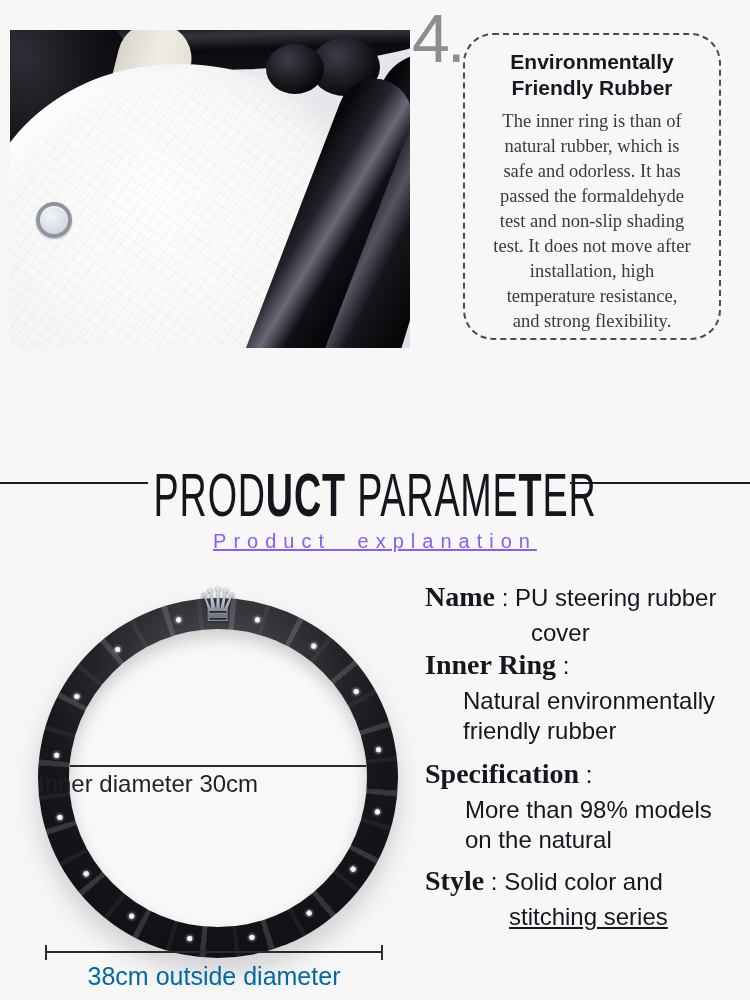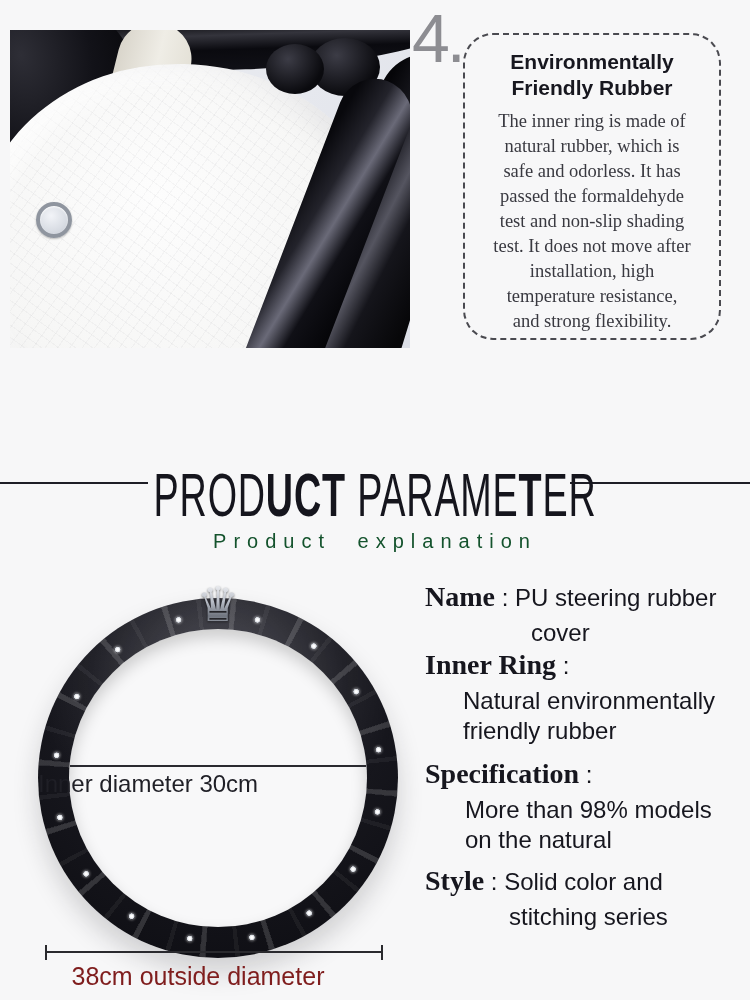--- a/index.html
+++ b/index.html
@@ -50,21 +50,21 @@
                   line-height:25px; color:#393940; }
 
   
   .rule { position:absolute; top:482px; border-top:2px solid #1e1e26; }
   .rule.left { left:0; width:148px; }
   .rule.right { left:570px; width:180px; }
   .sec-header { position:absolute; left:0; top:466px; width:750px; text-align:center; }
   .sec-title { display:inline-block; font-size:46px; line-height:58px; color:#15151d;
                transform:scale(0.82,1.34); transform-origin:center; letter-spacing:1px; white-space:pre; }
   .sec-title .w4 { font-weight:400; } .sec-title .w7 { font-weight:700; }
-  .sec-sub { margin-top:6px; font-size:20px; color:#14532d; letter-spacing:7px; word-spacing:14px; }
+  .sec-sub { margin-top:6px; font-size:20px; color:#8b5cf6; letter-spacing:7px; word-spacing:14px;text-decoration:underline; }
 
   
   .ring-wrap { position:absolute; left:38px; top:598px; width:360px; height:360px; }
   .ring { position:absolute; inset:0; border-radius:50%;
           background:radial-gradient(circle at 50% 26%, #3a3a44 0%, #191920 40%, #0c0c11 100%);
           box-shadow:0 14px 26px rgba(25,25,35,0.18); }
   .ring::before { content:""; position:absolute; inset:0; border-radius:50%;
           background:
             repeating-conic-gradient(from 4deg, rgba(255,255,255,0.10) 0deg 2deg, transparent 2deg 22.5deg),
             repeating-conic-gradient(from -7deg, rgba(255,255,255,0.05) 0deg 1.5deg, transparent 1.5deg 11.25deg),
@@ -95,36 +95,36 @@
            background:linear-gradient(180deg,#f4f5f8 5%,#b9bec8 45%,#70757f 75%,#a9aeb8 100%);
            -webkit-background-clip:text; background-clip:text; color:transparent;
            filter:drop-shadow(0 1px 1px rgba(0,0,0,0.5)); }
   .inner-line { position:absolute; left:32px; top:167px; width:296px; border-top:2px solid #2a2a30; }
   .inner-label { position:absolute; left:0; top:172px; width:100%; text-align:left;
                  font-size:24px; color:#1f1f26; }
   .outer-measure { position:absolute; left:45px; top:951px; width:338px; border-top:2px solid #2a2a2e; }
   .outer-measure::before, .outer-measure::after { content:""; position:absolute; top:-8px;
                  width:2px; height:15px; background:#2a2a2e; }
   .outer-measure::before { left:0; } .outer-measure::after { right:0; }
-  .outer-label { position:absolute; left:8px; top:962px; width:380px; text-align:center;
-                 font-size:25px; color:#7f1d1d; }
+  .outer-label { position:absolute; left:24px; top:962px; width:380px; text-align:center;
+                 font-size:25px; color:#0369a1; }
 
   
   .params { position:absolute; left:425px; top:578px; width:322px; color:#16161e; }
   .plabel { font-family:"Liberation Serif", serif; font-weight:700; font-size:28px; }
   .pcolon { font-size:24px; }
   .pvalue { font-size:24px; }
   .pline  { font-size:24px; line-height:30px; }
   .prow { line-height:34px; }
   .prow .cont { line-height:30px; }
   .r-name { margin-top:2px; } .r-name .cont { margin-left:106px; }
   .r-material { margin-top:9px; }
   .r-inner { } .r-inner .cont { margin-left:38px; }
   .r-spec { margin-top:11px; } .r-spec .cont { margin-left:40px; }
-  .r-style { margin-top:9px; } .r-style .cont { margin-left:84px; }
+  .r-style { margin-top:9px; } .r-style .cont { margin-left:84px;text-decoration:underline; }
 </style>
 </head>
 <body>
 
 <div class="canvas">
 
   <div class="photo">
     <div class="blk-top"></div>
     <div class="blk-corner"></div>
     <div class="cream-strip"></div>
@@ -137,21 +137,21 @@
   </div>
 
   <div class="step-num">4.</div>
 
   <div class="callout">
     <div class="callout-title">
       <div>Environmentally</div>
       <div>Friendly Rubber</div>
     </div>
     <div class="callout-body">
-      <div>The inner ring is made of</div>
+      <div>The inner ring is than of</div>
       <div>natural rubber, which is</div>
       <div>safe and odorless. It has</div>
       <div>passed the formaldehyde</div>
       <div>test and non-slip shading</div>
       <div>test. It does not move after</div>
       <div>installation, high</div>
       <div>temperature resistance,</div>
       <div>and strong flexibility.</div>
     </div>
   </div>

